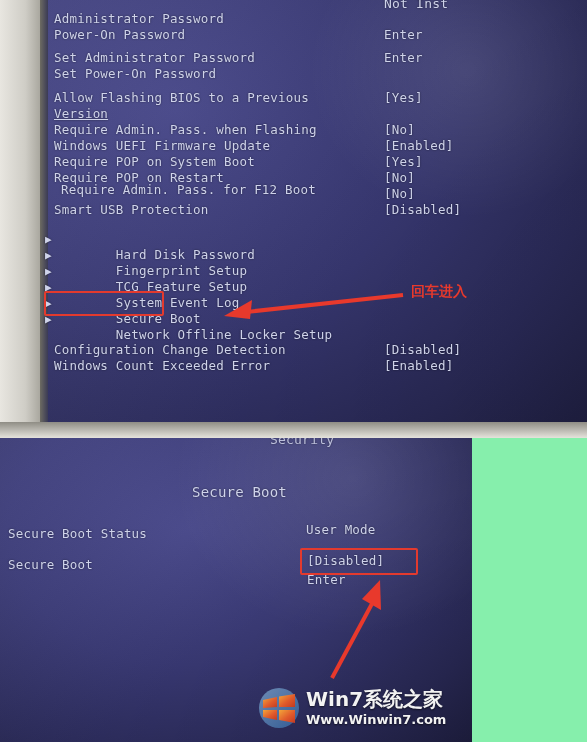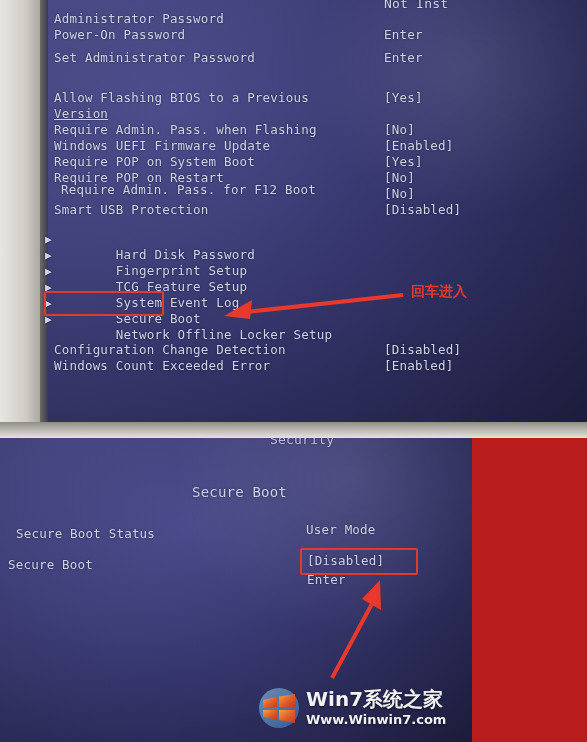--- a/index.html
+++ b/index.html
@@ -1,17 +1,17 @@
 <!DOCTYPE html>
 <html><head>
 <meta charset="utf-8">
 <style>
   html,body{margin:0;padding:0;background:#ffffff;}
   body{width:587px;height:742px;overflow:hidden;font-family:"DejaVu Sans Mono","Liberation Mono",monospace;}
-  .page{position:relative;width:587px;height:742px;background:#b91c1c;}
+  .page{position:relative;width:587px;height:742px;background:#86efac;}
 
   
   .photo-top{
     position:absolute;left:0;top:0;width:587px;height:438px;
     background:
       linear-gradient(125deg, rgba(255,255,255,0.06) 0%, rgba(0,0,0,0.10) 60%, rgba(0,0,0,0.22) 100%),
       radial-gradient(ellipse at 30% 25%, #4a4a8f 0%, #3b3b78 45%, #2d2d5e 78%, #232349 100%);
     overflow:hidden;
   }
   
@@ -66,20 +66,21 @@
     <div class="bezel-left-in"></div>
     <div class="bezel-bottom"></div>
 
     <div class="scr-top">
 
       <div class="t-row txt" style="left:336px;top:-4px;color:#cfd3ea;font-size:13px;">Not Inst</div>
 
       <div class="t-row txt col-item" style="top:11px;">Administrator Password</div>
       <div class="t-row txt col-item" style="top:27px;">Power-On Password</div>
       <div class="t-row txt col-item" style="top:50px;">Set Administrator Password</div>
+      <div class="t-row txt col-item" style="top:66px;">Set Power-On Password</div>
       <div class="t-row txt col-item" style="top:90px;">Allow Flashing BIOS to a Previous</div>
       <div class="t-row txt col-item" style="top:106px;text-decoration:underline;">Version</div>
       <div class="t-row txt col-item" style="top:122px;">Require Admin. Pass. when Flashing</div>
       <div class="t-row txt col-item" style="top:138px;">Windows UEFI Firmware Update</div>
       <div class="t-row txt col-item" style="top:170px;">Require POP on Restart</div>
       <div class="t-row txt col-item" style="top:154px;">Require POP on System Boot</div>
       <div class="t-row txt col-item" style="top:182px;margin-left:7px;">Require Admin. Pass. for F12 Boot</div>
       <div class="t-row txt col-item" style="top:202px;">Smart USB Protection</div>
 
       <div class="t-row txt col-item" style="top:232px;">
@@ -131,21 +132,21 @@
 
   <div class="photo-bot">
     <div class="glare" style="right:-60px;top:-120px;width:360px;height:320px;"></div>
 
     <div class="scr-bot">
 
       <div class="t-row txt" style="left:270px;top:-6px;font-size:13px;opacity:.85;">Security</div>
 
       <div class="t-row txt" style="left:192px;top:46px;font-size:14px;">Secure Boot</div>
 
-      <div class="t-row txt" style="left:16px;top:88px;">Secure Boot Status</div>
+      <div class="t-row txt" style="left:8px;top:88px;">Secure Boot Status</div>
       <div class="t-row txt" style="left:306px;top:84px;">User Mode</div>
 
       <div class="t-row txt" style="left:8px;top:119px;">Secure Boot</div>
       <div class="t-row txt" style="left:307px;top:115px;">[Disabled]</div>
 
       <div class="t-row txt" style="left:307px;top:134px;">Enter</div>
 
       <div class="sel-box" style="left:300px;top:110px;width:114px;height:23px;"></div>
 
       <div class="arrow" style="position:absolute;left:318px;top:136px;">

